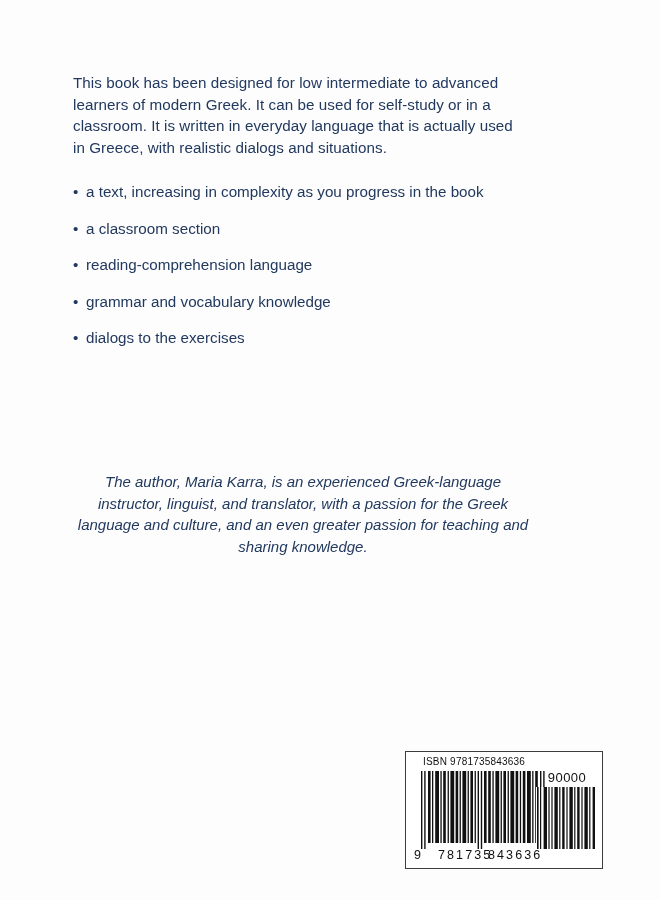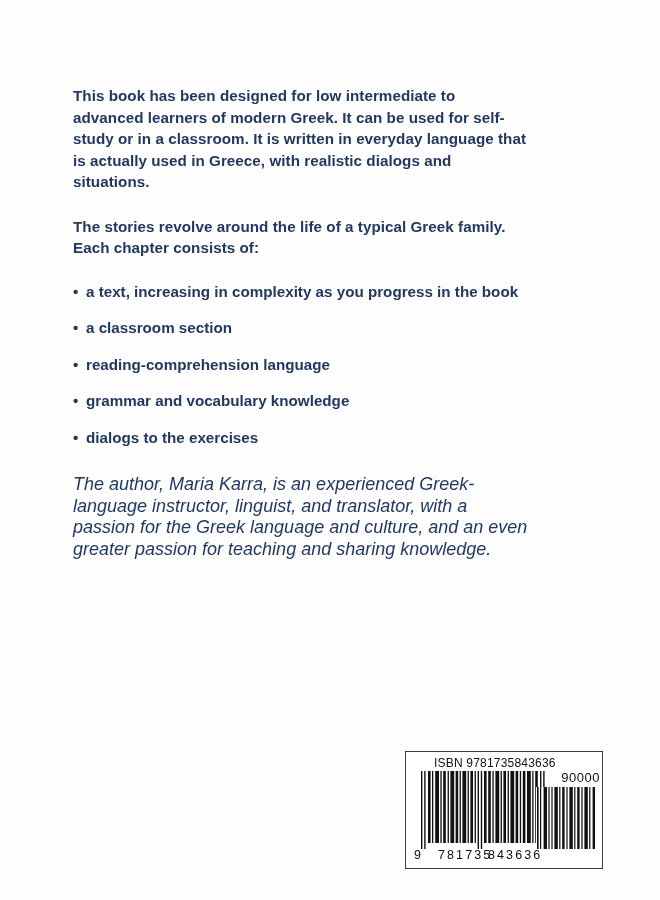--- a/index.html
+++ b/index.html
@@ -17,24 +17,23 @@
   .page {
     position: relative;
     width: 660px;
     height: 900px;
     background: #fdfdfd;
   }
 
   .content {
     position: absolute;
     left: 73px;
-    top: 85px;
+    top: 72px;
     width: 455px;
     color: #203864;
-    font-weight: bold;
   }
 
   .para {
     font-size: 15.2px;
     line-height: 21.5px;
     letter-spacing: 0.05px;
     color: #22395f;
     margin: 0;
   }
 
@@ -72,63 +71,64 @@
 
   .bullet-text {
     flex: 1 1 auto;
   }
 
   .author-note {
     position: absolute;
     left: 73px;
     top: 456px;
     width: 460px;
-    font-size: 18px;
+    font-size: 15px;
     line-height: 21.5px;
     font-style: italic;
     color: #22395f;
+    text-align: center;
   }
 
   
   .barcode-box {
     position: absolute;
     left: 405px;
     top: 751px;
     width: 198px;
     height: 118px;
     background: #ffffff;
     border: 1px solid #3c3c3c;
     box-sizing: border-box;
   }
 
   .isbn-label {
     position: absolute;
-    left: 28px;
+    left: 17px;
     top: 4px;
-    font-size: 12px;
+    font-size: 10px;
     letter-spacing: 0.2px;
     color: #111111;
     font-family: "Liberation Sans", sans-serif;
     white-space: nowrap;
   }
 
   .main-barcode {
     position: absolute;
     left: 13px;
     top: 19px;
     width: 128px;
     height: 78px;
   }
 
   .addon-label {
     position: absolute;
     left: 128px;
     top: 18px;
     width: 66px;
-    text-align: right;
+    text-align: center;
     font-size: 13px;
     color: #111111;
     letter-spacing: 0.5px;
     font-family: "Liberation Sans", sans-serif;
   }
 
   .addon-barcode {
     position: absolute;
     left: 130px;
     top: 35px;
@@ -170,21 +170,20 @@
 </style>
 </head>
 <body>
 
 <div class="page">
 
   <div class="content">
 
     <p class="para intro">This book has been designed for low intermediate to advanced learners of modern Greek. It can be used for self-study or in a classroom. It is written in everyday language that is actually used in Greece, with realistic dialogs and situations.</p>
 
-    <p class="para stories">The stories revolve around the life of a typical Greek family. Each chapter consists of:</p>
 
     <ul class="bullet-list">
       <li class="bullet-item">
         <span class="bullet-dot">•</span>
         <span class="bullet-text">a text, increasing in complexity as you progress in the book</span>
       </li>
       <li class="bullet-item">
         <span class="bullet-dot">•</span>
         <span class="bullet-text">a classroom section</span>
       </li>

